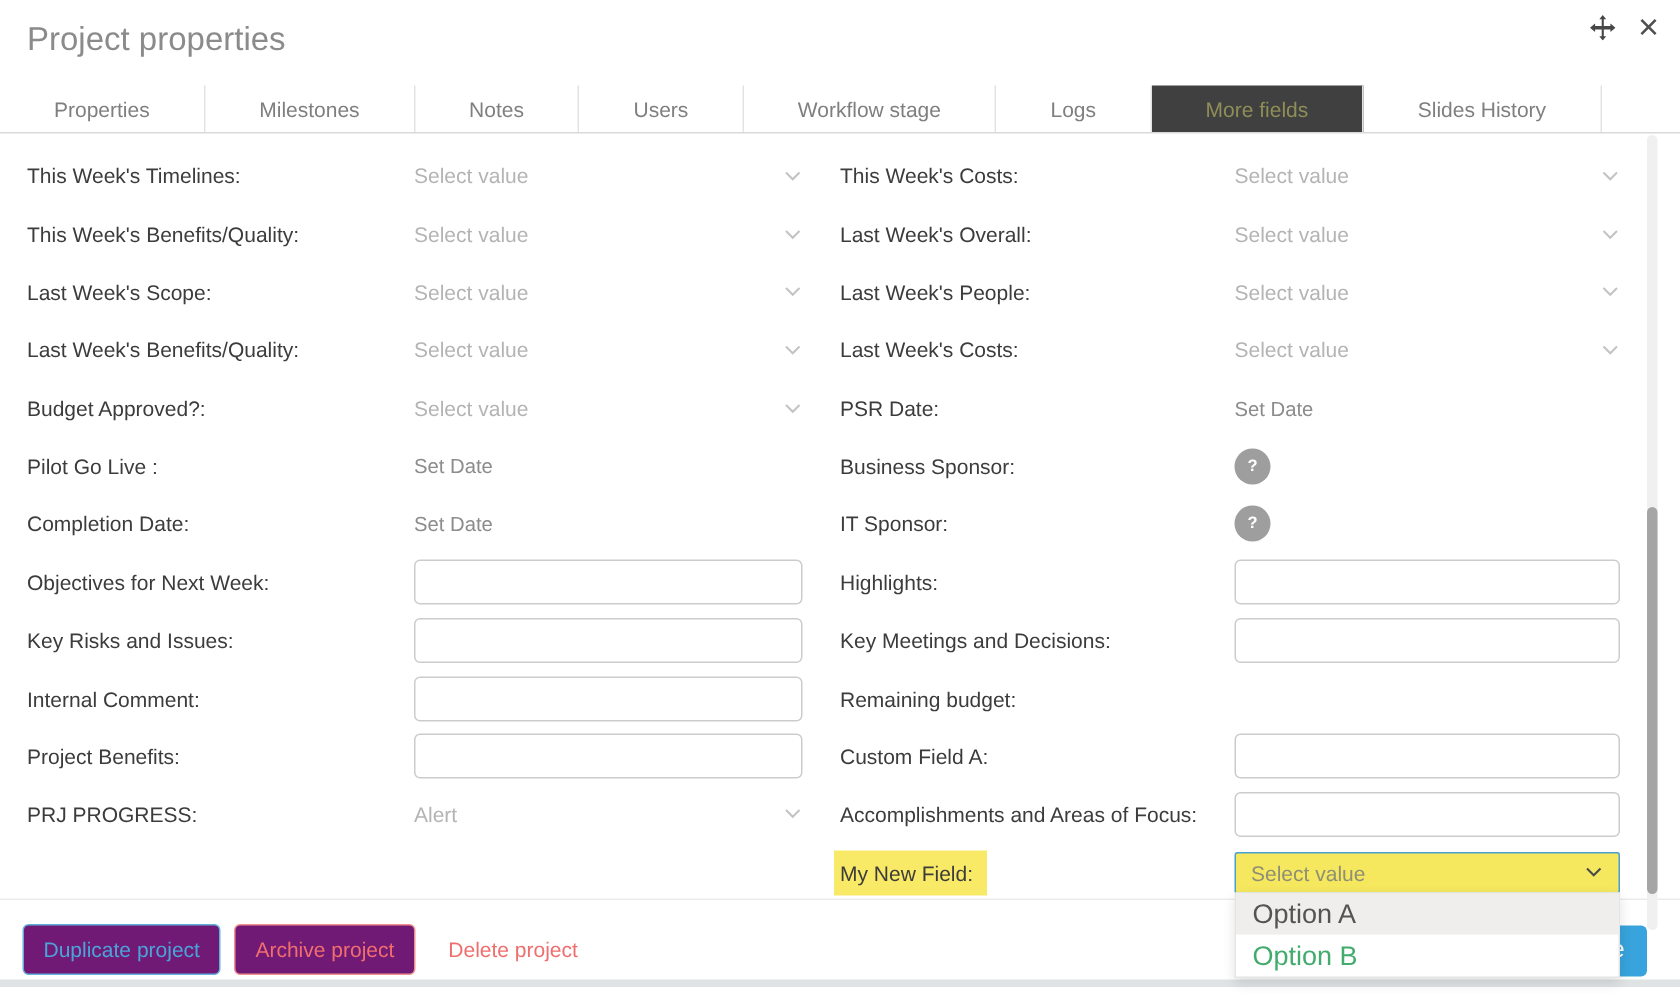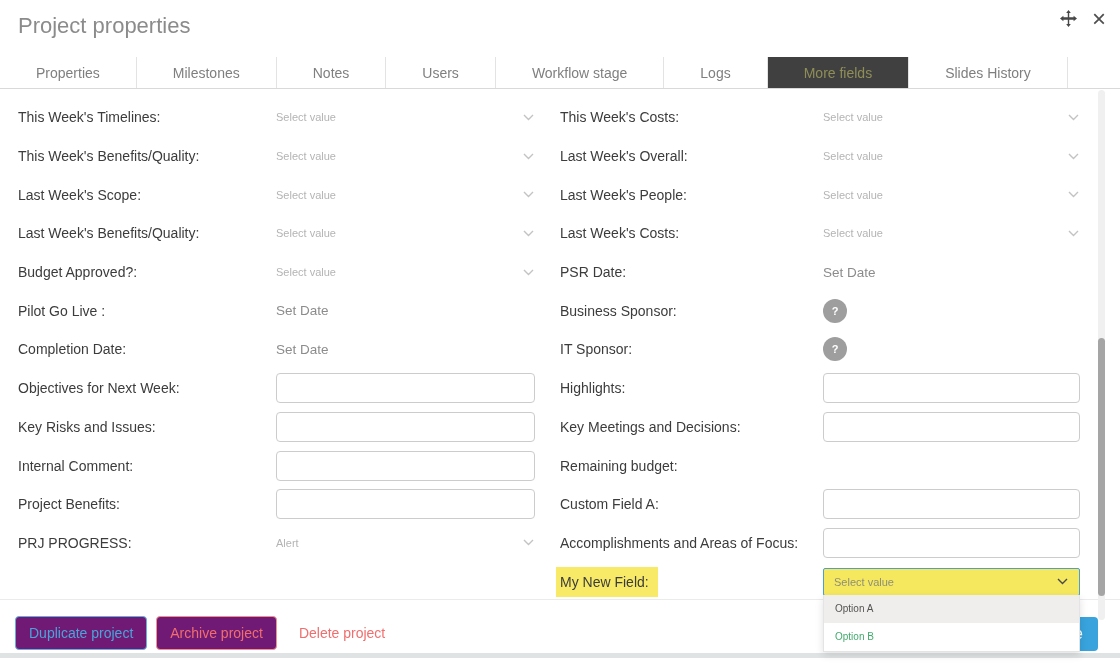--- a/index.html
+++ b/index.html
@@ -25,35 +25,35 @@
   .col.left  { left:18px;  width:517px; }
   .col.right { left:560px; width:520px; }
   .row { height:38.7px; display:flex; align-items:center; }
   .col .row:first-child { margin-top:-15px; }
   .flabel { flex:0 0 258px; font-size:14px; color:#3c3c3c; padding-right:10px; }
   .col.right .flabel { flex-basis:263px; }
   .lbl.hl { background:#f8ea66; padding:7px 9px 7px 4px; margin-left:-4px; display:inline-block; }
   .fcontrol { flex:1; display:flex; align-items:center; position:relative; min-height:38.7px; }
 
   .selectbox { flex:1; display:flex; align-items:center; cursor:pointer; }
-  .val { font-size:11px; color:#5f6b7d; }
+  .val { font-size:14px; color:#5f6b7d; }
   .val.ph { color:#b4b4b4; }
   .dot { width:13px; height:13px; border-radius:50%; margin-left:8px; flex:0 0 auto; }
   .chev { margin-left:auto; display:flex; color:#c3c3c3; padding-right:1px; }
   .chev.dark { color:#4a4a4a; }
 
   .dateval { font-size:13.5px; color:#8c8c8c; cursor:pointer; }
   .tinput { width:100%; height:30px; border:1px solid #cccccc; border-radius:4px; padding:0 8px; font:inherit; font-size:14px; color:#3c3c3c; background:#fff; }
   .avatar { width:24px; height:24px; border-radius:50%; background:#9e9e9e; color:#fff; font-size:11px; font-weight:bold; display:flex; align-items:center; justify-content:center; cursor:pointer; }
 
   
   .selectbox.open { background:#f5e85f; border:1px solid #4aa0cf; height:28px; padding:0 10px; border-radius:2px; flex:1; }
   .selectbox.open .val.ph { color:#8f8f76; }
   .options-panel { position:absolute; top:33px; left:0; right:0; background:#fff; border:1px solid #e4e4e4; border-top:none; box-shadow:0 3px 8px rgba(0,0,0,.12); z-index:30; }
-  .option { height:28px; line-height:28px; padding:0 11px; font-size:10px; color:#4f4f4f; cursor:pointer; }
+  .option { height:28px; line-height:28px; padding:0 11px; font-size:18px; color:#4f4f4f; cursor:pointer; }
 
   
   .scrollbar { position:absolute; top:90px; left:1098px; width:7px; height:530px; background:#f0f0f0; border-radius:4px; z-index:4; }
   .scroll-thumb { position:absolute; top:248px; left:0; width:7px; height:258px; background:#a5a5a5; border-radius:4px; }
 
   
   .footer-divider { position:absolute; top:599px; left:0; width:100%; height:1px; background:#ebebeb; z-index:2; }
   .footer-left { position:absolute; top:616px; left:15px; display:flex; align-items:center; gap:9px; z-index:2; }
   .btn { font:inherit; font-size:14px; border-radius:4px; padding:8px 13px; cursor:pointer; background:#701a75; }
   .btn.outline-blue { border:1px solid #62b0dd; color:#4aa4d9; }

